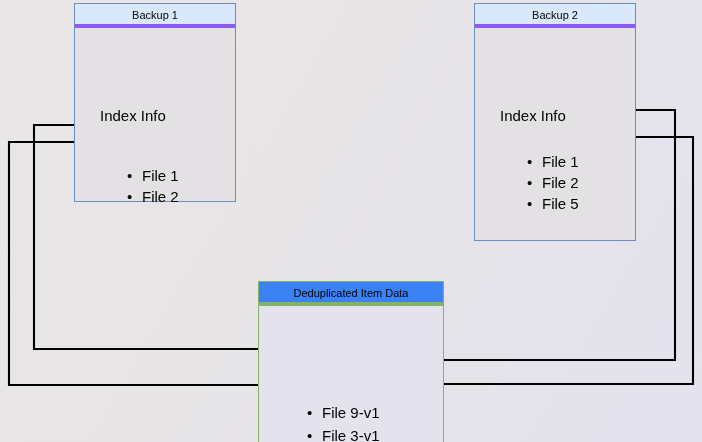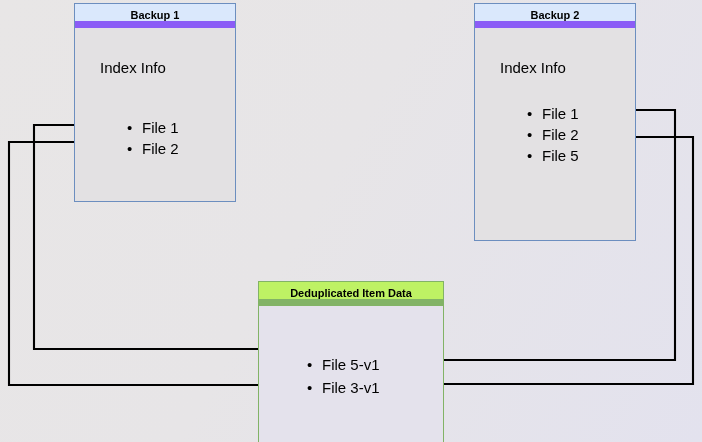--- a/index.html
+++ b/index.html
@@ -35,32 +35,33 @@
   .node.dedup {
     border-color: #82b366;
     background: #e4e2ec;
   }
   .node-header {
     box-sizing: border-box;
     height: 24px;
     line-height: 22px;
     text-align: center;
     font-size: 11px;
-    font-weight: bold;
+    font-weight: normal;
     color: #000;
     background: #dae8fc;
-    border-bottom: 7px solid #8b5cf6;
+    border-bottom: 4px solid #8b5cf6;
   }
   .node.dedup .node-header {
-    background: #bef264;
+    background: #3b82f6;
     border-bottom-color: #82b366;
   }
   .node-body {
     position: relative;
     height: calc(100% - 24px);
+    margin-top: 48px;
   }
   .index-label {
     position: absolute;
     font-size: 15px;
     color: #000;
     white-space: nowrap;
   }
   .file-list {
     position: absolute;
     list-style: none;
@@ -133,19 +134,19 @@
         <li class="file-item">File 2</li>
         <li class="file-item">File 5</li>
       </ul>
     </div>
   </div>
 
   <div class="node dedup" style="left:258px; top:281px; width:186px; height:165px;">
     <div class="node-header">Deduplicated Item Data</div>
     <div class="node-body">
       <ul class="file-list dedup-list" style="left:48px; top:47px;">
-        <li class="file-item">File 5-v1</li>
+        <li class="file-item">File 9-v1</li>
         <li class="file-item">File 3-v1</li>
       </ul>
     </div>
   </div>
 
 </div>
 
 </body></html>

